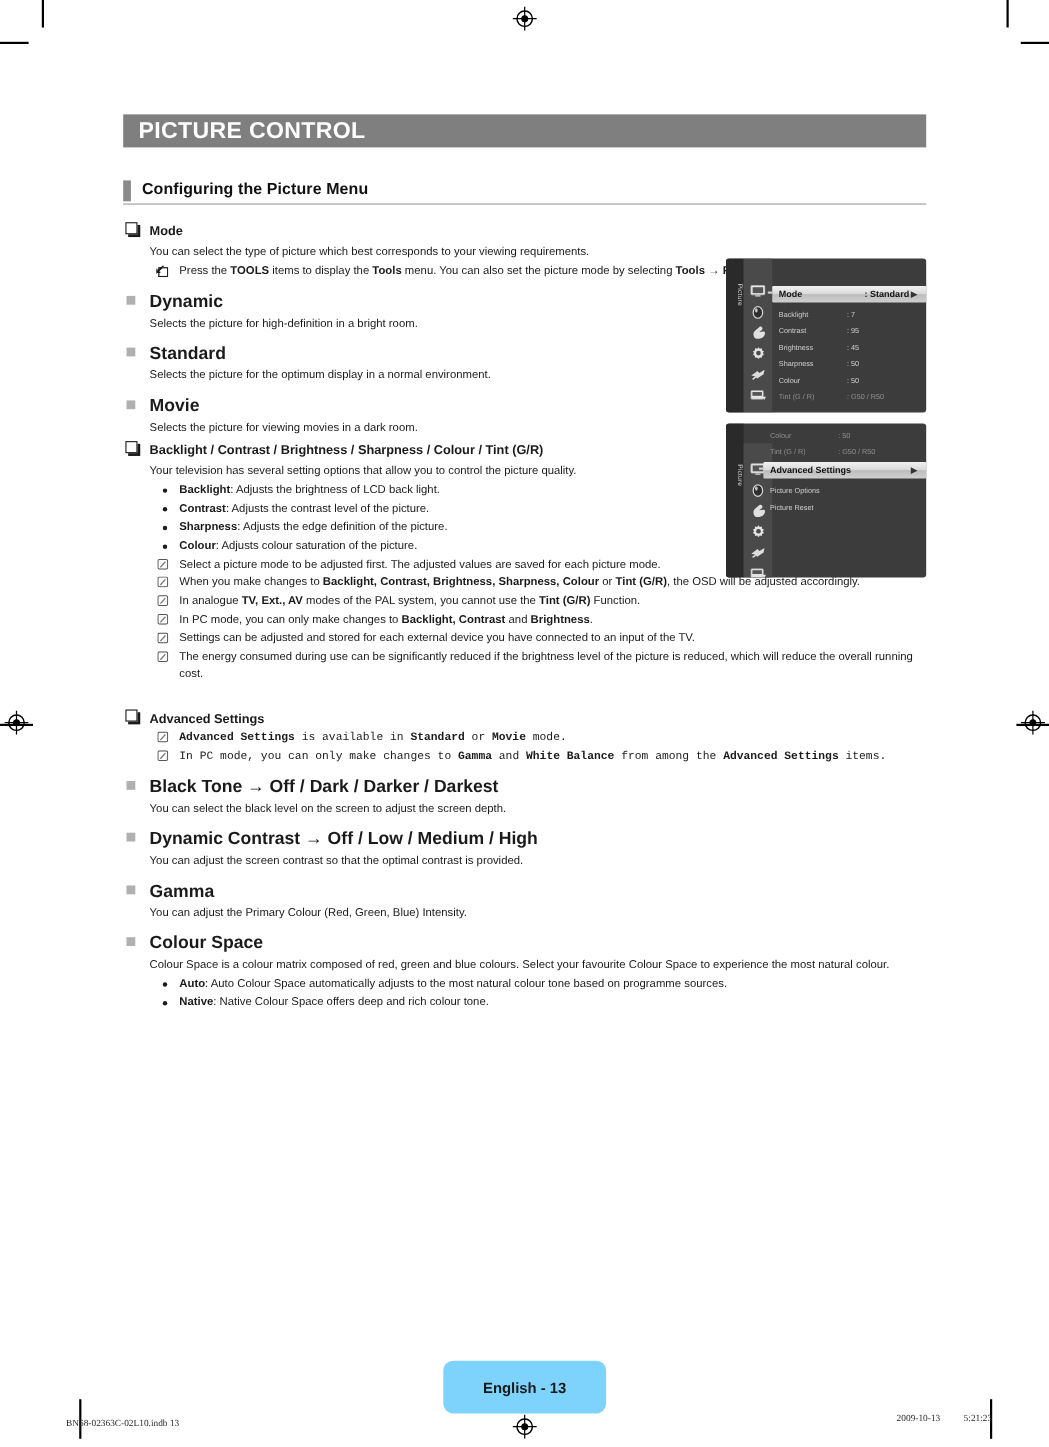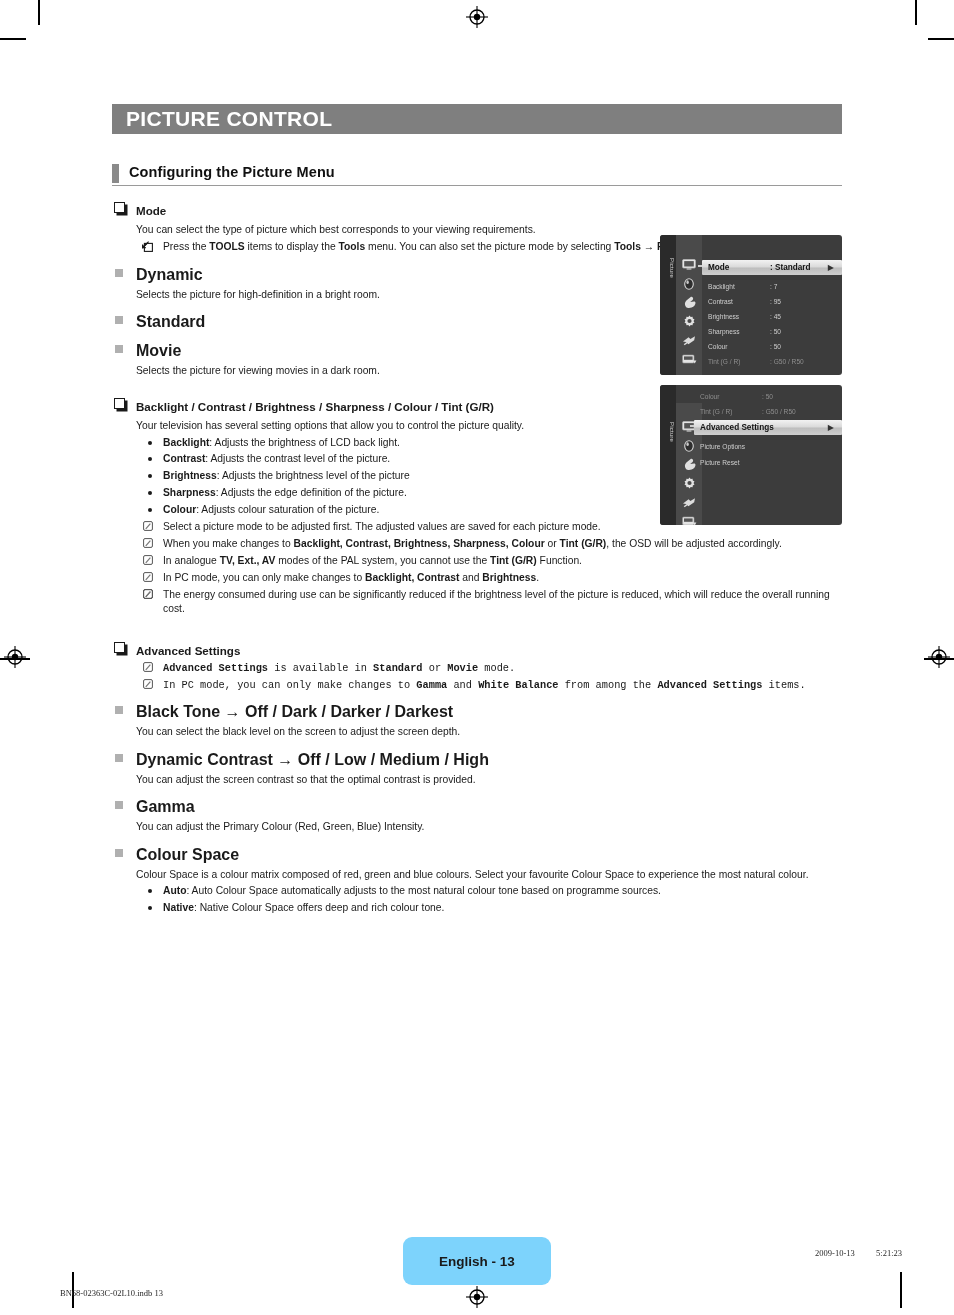--- a/index.html
+++ b/index.html
@@ -101,35 +101,35 @@
   }
   .osd .row .lbl{position:absolute;left:6px;}
   .osd .row .val{position:absolute;left:68px;}
   .osd .row.dim{color:#8f8f8f;}
   .osd .row.sel{
     background:linear-gradient(180deg,#f2f2f2 0%,#d9d9d9 48%,#bdbdbd 52%,#cfcfcf 100%);
     color:#111;font-size:8.2px;font-weight:bold;height:15px;line-height:15px;
     border-radius:1px;
   }
   .osd .row.sel .lbl{left:6px;}
-  .osd .row.sel .val{left:68px;}
+  .osd .row.sel .val{left:84px;}
   .osd .row.sel .arrow{position:absolute;right:8px;top:0;font-size:8px;color:#333;}
   .osd .tick{position:absolute;left:-4px;top:5px;width:4px;height:1.5px;background:#cfcfcf;}
 
   
   .pill{
     position:absolute;left:403px;top:1237px;width:148px;height:48px;
     background:#7dd3fc;border-radius:9px;
     display:flex;align-items:center;justify-content:center;
     font-size:13.5px;font-weight:bold;color:#1a1a1a;
   }
   
   .imp{position:absolute;font-family:"Liberation Serif","DejaVu Serif",serif;font-size:8.5px;color:#2a2a2a;}
   #imp-left{left:60px;top:1288px;}
-  #imp-right{right:52px;top:1248px;text-align:right;}
+  #imp-right{right:52px;top:1284px;text-align:right;}
 </style>
 </head>
 <body>
 
 <div class="crop v" style="left:38px;  top:0;     height:25px;"></div>
 <div class="crop h" style="left:0;     top:38px;  width:26px;"></div>
 <div class="crop v" style="left:915px; top:0;     height:25px;"></div>
 <div class="crop h" style="right:0;  top:38px;  width:26px;"></div>
 <div class="crop h" style="left:0;  top:658px; width:30px;"></div>
 <div class="crop h" style="right:0; top:658px; width:30px;"></div>
@@ -199,37 +199,37 @@
   <div class="h2row">
     <span class="mk"></span>
     <span class="t">Dynamic</span>
   </div>
   <div class="para body">Selects the picture for high-definition in a bright room.</div>
 
   <div class="h2row">
     <span class="mk"></span>
     <span class="t">Standard</span>
   </div>
+  <div class="para body">Selects the picture for the optimum display in a normal environment.</div>
 
   <div class="h2row">
     <span class="mk"></span>
     <span class="t">Movie</span>
   </div>
   <div class="para body">Selects the picture for viewing movies in a dark room.</div>
 
-  <div class="h1row" style="margin-top:18px;">
+  <div class="h1row" style="margin-top:3px;">
     <span class="mk"></span>
     <span class="t">Backlight / Contrast / Brightness / Sharpness / Colour / Tint (G/R)</span>
   </div>
   <div class="para body">Your television has several setting options that allow you to control the picture quality.</div>
 
   <div class="ind">
     <div class="dot body"><span class="mk"></span><b>Backlight</b><span>: Adjusts the brightness of LCD back light.</span></div>
     <div class="dot body"><span class="mk"></span><b>Contrast</b><span>: Adjusts the contrast level of the picture.</span></div>
-    <div class="dot body"><span class="mk"></span><b>Brightness</b><span>: Adjusts the brightness level of the picture</span></div>
     <div class="dot body"><span class="mk"></span><b>Sharpness</b><span>: Adjusts the edge definition of the picture.</span></div>
     <div class="dot body"><span class="mk"></span><b>Colour</b><span>: Adjusts colour saturation of the picture.</span></div>
   </div>
 
   <div class="ind" style="margin-top:1px;">
     <div class="note body">
       <span class="ic"><svg width="10" height="10" viewBox="0 0 10 10">
             <rect x="0.6" y="0.6" width="8.8" height="8.8" rx="1.4" fill="none" stroke="#555" stroke-width="1"></rect>
             <path d="M2.3 7.4 L6.9 2.3 L7.8 3.1 L3.2 8.2 Z" fill="#777"></path>
           </svg></span>
@@ -254,20 +254,21 @@
             <rect x="0.6" y="0.6" width="8.8" height="8.8" rx="1.4" fill="none" stroke="#555" stroke-width="1"></rect>
             <path d="M2.3 7.4 L6.9 2.3 L7.8 3.1 L3.2 8.2 Z" fill="#777"></path>
           </svg></span>
       <span><span>In PC mode, you can only make changes to </span><b>Backlight, Contrast</b><span> and </span><b>Brightness</b><span>.</span></span>
     </div>
     <div class="note body">
       <span class="ic"><svg width="10" height="10" viewBox="0 0 10 10">
             <rect x="0.6" y="0.6" width="8.8" height="8.8" rx="1.4" fill="none" stroke="#555" stroke-width="1"></rect>
             <path d="M2.3 7.4 L6.9 2.3 L7.8 3.1 L3.2 8.2 Z" fill="#777"></path>
           </svg></span>
+      <span><span>Settings can be adjusted and stored for each external device you have connected to an input of the TV.</span></span>
     </div>
     <div class="note body">
       <span class="ic"><svg width="10" height="10" viewBox="0 0 10 10">
             <rect x="0.6" y="0.6" width="8.8" height="8.8" rx="1.4" fill="none" stroke="#555" stroke-width="1"></rect>
             <path d="M2.3 7.4 L6.9 2.3 L7.8 3.1 L3.2 8.2 Z" fill="#777"></path>
           </svg></span>
       <span><span>The energy consumed during use can be significantly reduced if the brightness level of the picture is reduced, which will reduce the overall running cost.</span></span>
     </div>
   </div>
 

